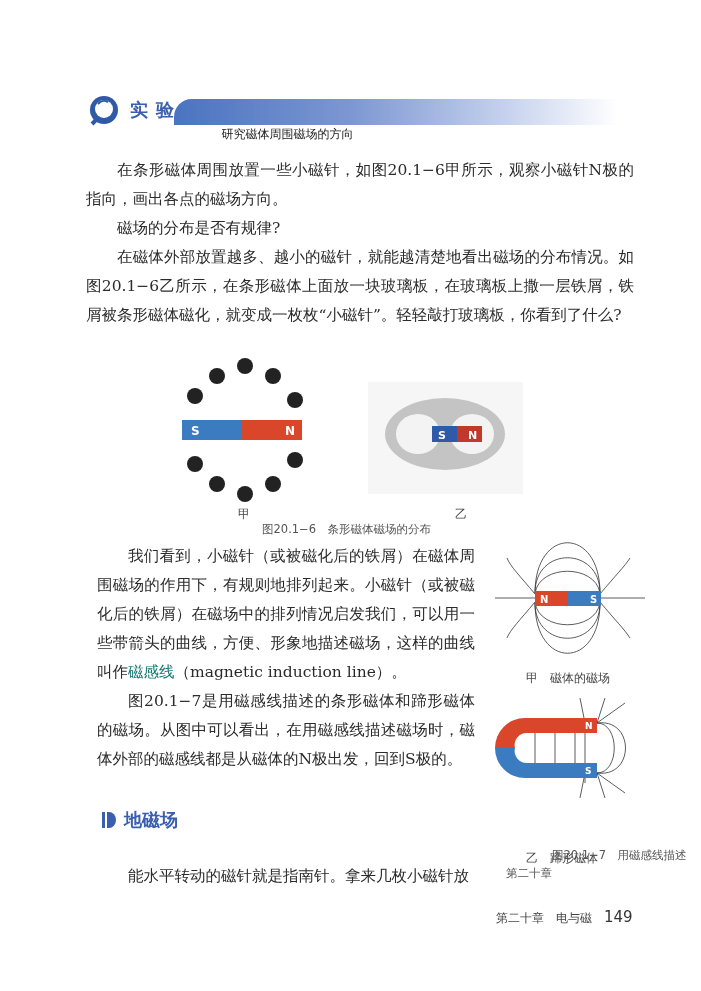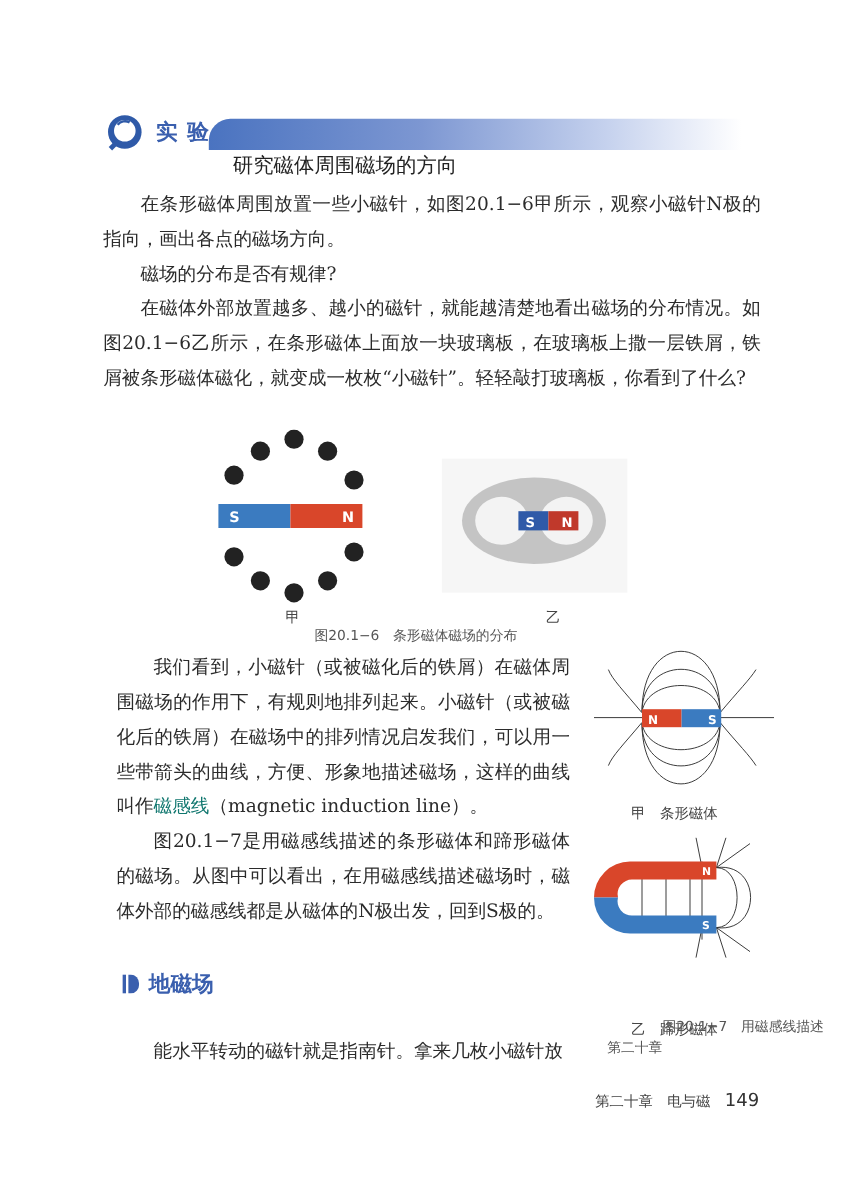--- a/index.html
+++ b/index.html
@@ -9,21 +9,21 @@
 
   
   .banner { left:88px; top:94px; width:530px; height:32px; }
   .banner-bar { position:absolute; left:86px; top:5px; width:444px; height:26px;
     background:linear-gradient(90deg,#4a73c0 0%,#7d97d2 40%,#c6d2ee 75%,#ffffff 100%);
     border-top-left-radius:18px; }
   .banner-icon { position:absolute; left:0; top:0; width:32px; height:32px; }
   .banner-label { position:absolute; left:42px; top:4px; font-size:18px; font-weight:bold;
     color:#3a5fae; letter-spacing:8px; font-family:"DejaVu Sans","Liberation Sans",sans-serif; }
 
-  .exp-title { left:0; width:575px; top:126px; text-align:center; font-size:17px;
+  .exp-title { left:0; width:575px; top:126px; text-align:center; font-size:12px;
     font-family:"DejaVu Sans","Liberation Sans",sans-serif; color:#222; }
 
   .para { font-size:15.5px; line-height:29px; color:#2b2b2b; text-align:justify; text-align-last:left; }
   .para p { margin:0; text-indent:2em; }
   .p1 { left:86px; top:156px; width:548px; }
   .p3 { left:97px; top:542px; width:378px; }
 
   .term { color:#0f766e; }
 
   
@@ -121,21 +121,21 @@
         <path d="M50 66 C35 84 25 94 22 102"></path>
       <path d="M115 58 C130 40 140 30 145 22"></path>
         <path d="M115 66 C130 84 140 94 145 102"></path>
     </g>
     <rect x="50" y="55" width="33" height="15" fill="#d9462a"></rect>
     <rect x="83" y="55" width="33" height="15" fill="#3b7bc0"></rect>
     <text x="55" y="67" font-size="10" fill="#fff" font-weight="bold" font-family="DejaVu Sans, sans-serif">N</text>
     <text x="105" y="67" font-size="10" fill="#fff" font-weight="bold" font-family="DejaVu Sans, sans-serif">S</text>
   </svg>
 </div>
-<div class="abs fig-label" style="left:526px;top:670px;">甲　条形磁体</div>
+<div class="abs fig-label" style="left:526px;top:670px;">甲　磁体的磁场</div>
 
 <div class="abs fig2b">
   <svg width="165" height="125" viewBox="0 0 165 125">
     <g stroke="#333" stroke-width="0.8" fill="none">
       <path d="M50 25 L50 75"></path>
         <path d="M70 25 L70 75"></path>
         <path d="M90 25 L90 75"></path>
         <path d="M100 20 L100 85"></path>
       <path d="M112 25 C135 25 135 75 112 75"></path>
         <path d="M112 25 C150 20 150 80 112 75"></path>

